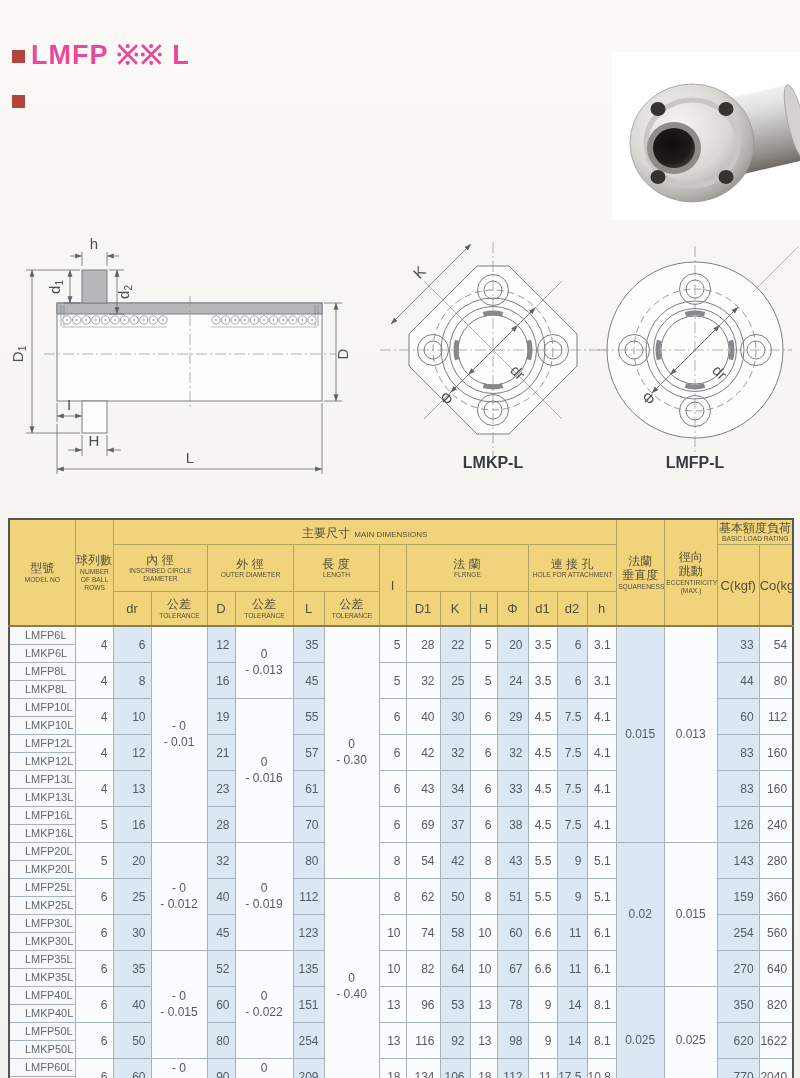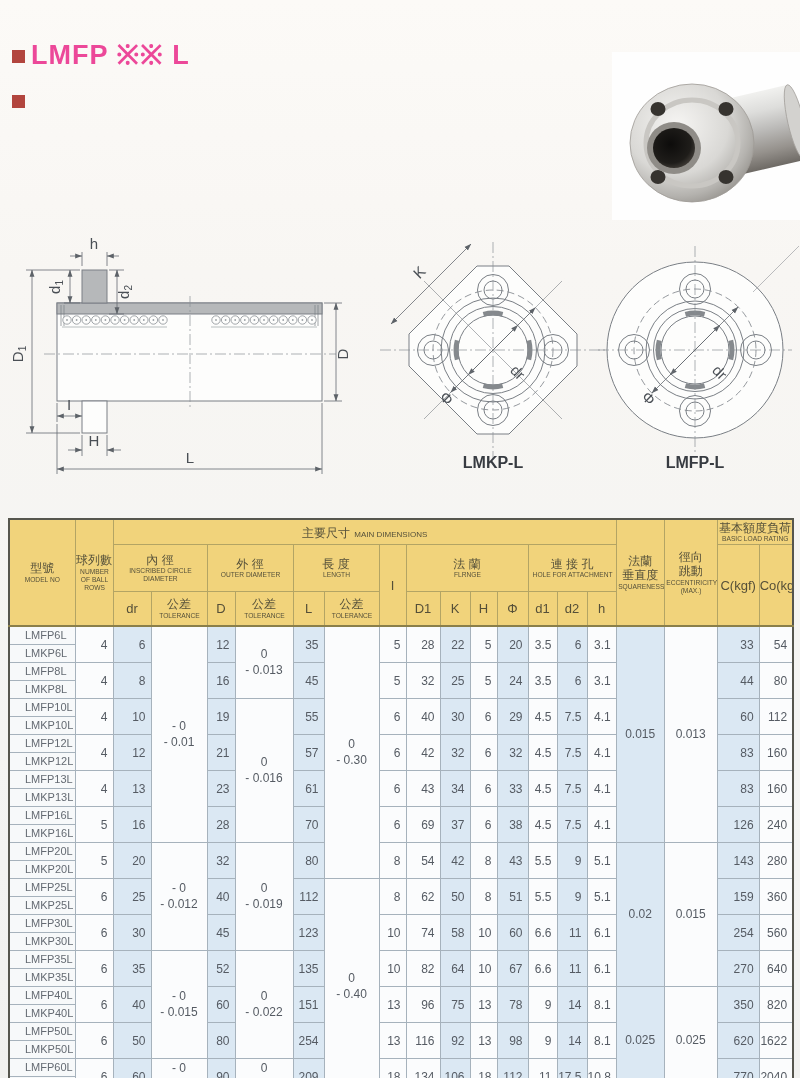--- a/index.html
+++ b/index.html
@@ -613,21 +613,21 @@
           <td class="model">LMKP35L</td>
         </tr>
         <tr>
           <td class="model">LMFP40L</td>
           <td class="num" rowspan="2">6</td>
           <td class="num blue" rowspan="2">40</td>
           <td class="num blue" rowspan="2">60</td>
           <td class="num blue" rowspan="2">151</td>
           <td class="num" rowspan="2">13</td>
           <td class="num" rowspan="2">96</td>
-          <td class="num blue" rowspan="2">75</td>
+          <td class="num blue" rowspan="2">53</td>
           <td class="num" rowspan="2">13</td>
           <td class="num blue" rowspan="2">78</td>
           <td class="num" rowspan="2">9</td>
           <td class="num blue" rowspan="2">14</td>
           <td class="num" rowspan="2">8.1</td>
           <td rowspan="6" class="tol blue"><span>0.025</span></td>
           <td rowspan="6" class="tol"><span>0.025</span></td>
           <td class="num blue" rowspan="2">350</td>
           <td class="num" rowspan="2">820</td>
         </tr>

